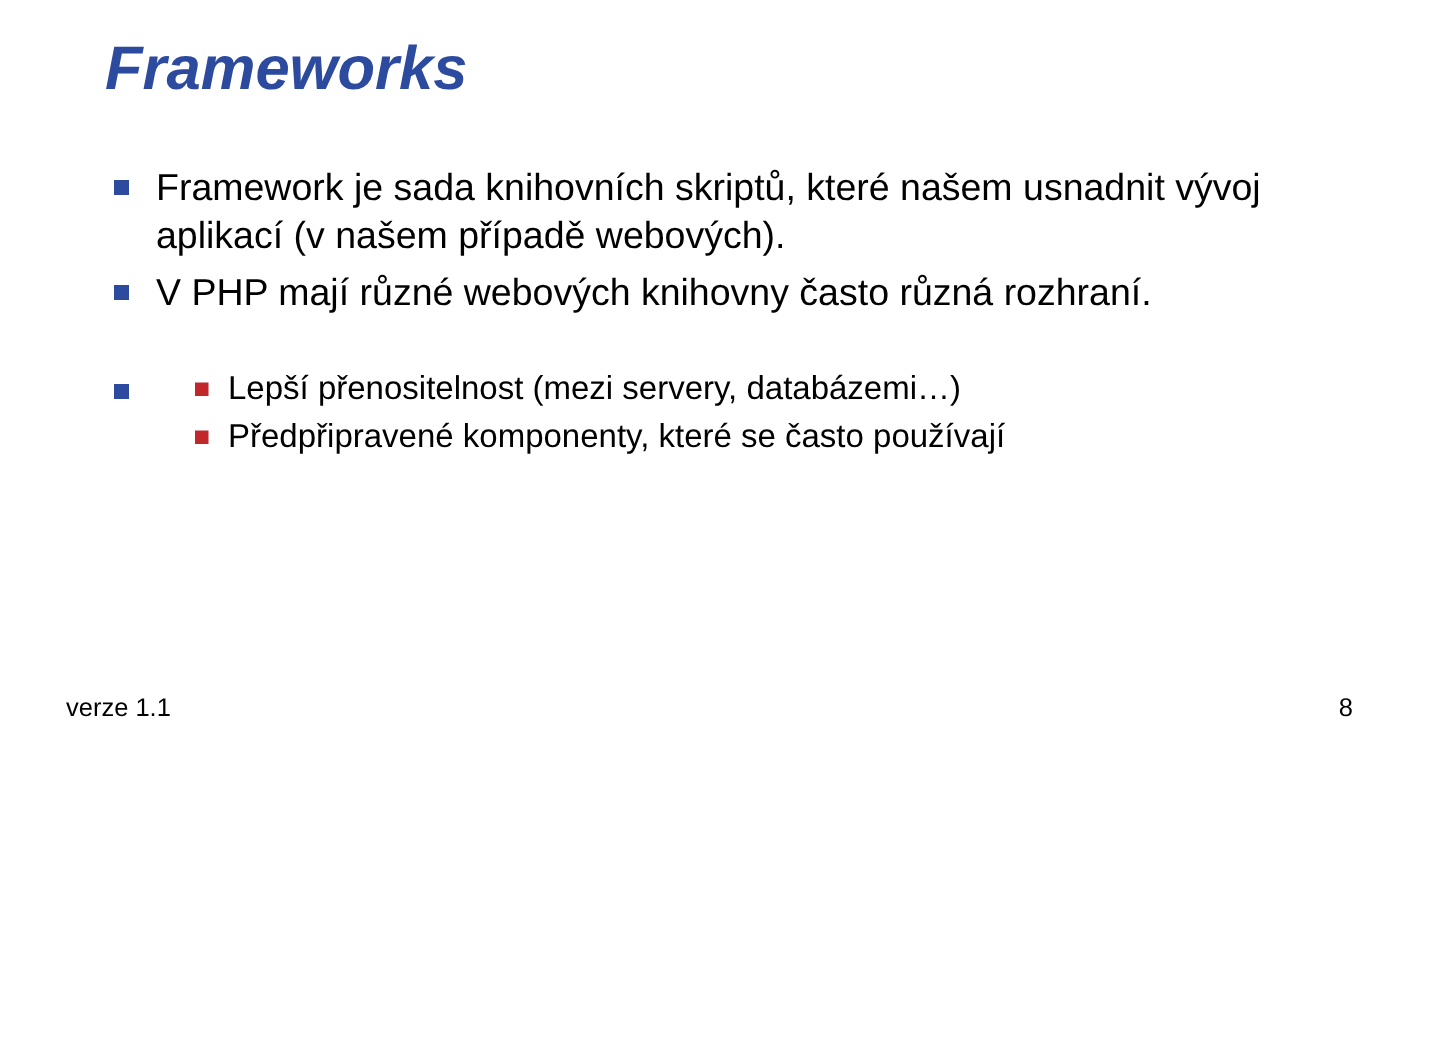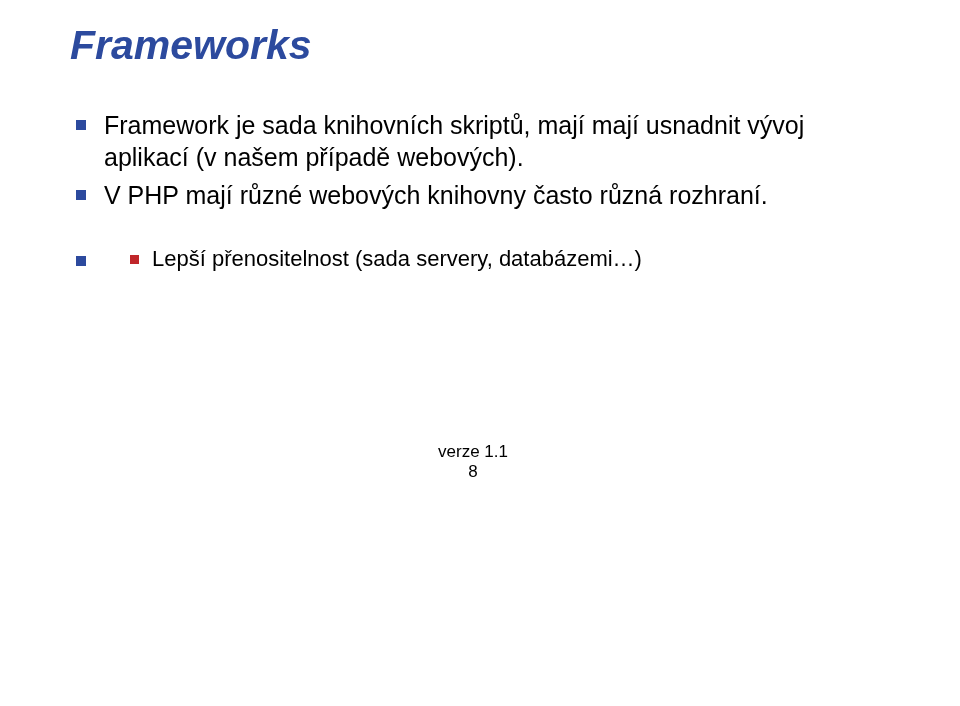--- a/index.html
+++ b/index.html
@@ -7,47 +7,50 @@
   .slide { position: relative; width: 960px; height: 504px; padding: 22px 70px 0 70px; }
   .title { color: #2c4a9e; font-size: 41px; font-style: italic; font-weight: bold; margin-bottom: 40px; }
   ul { list-style: none; }
   .l1 { margin-left: 4px; }
   .l1 > li { position: relative; padding-left: 30px; font-size: 25px; line-height: 1.28; margin-bottom: 6px; }
   .l1 > li::before { content: ""; position: absolute; left: 2px; top: 11px; width: 10px; height: 10px; background: #2c4a9e; }
   .l2 { margin-top: 6px; margin-left: 24px; }
   .l2 > li { position: relative; padding-left: 24px; font-size: 22px; line-height: 1.28; margin-bottom: 4px; }
   .l2 > li::before { content: ""; position: absolute; left: 2px; top: 10px; width: 9px; height: 9px; background: #c0262a; }
   .gap { height: 22px; }
-  .footer { position: absolute; left: 0; right: 0; bottom: 22px; display: flex; justify-content: space-between; align-items: center; padding: 0 58px 0 44px; font-size: 17px; flex-direction: column; }
+  .footer { position: absolute; left: 0; right: 0; bottom: 22px; display: flex; justify-content: space-between; align-items: flex-end; padding: 0 58px 0 44px; font-size: 17px; }
   .footer .ver { }
   .footer .cpy { }
   .footer .pg { font-size: 17px; }
 </style>
 </head>
 <body>
 
 <div class="slide">
   <h1 class="title">Frameworks</h1>
 
   <ul class="l1">
     <li>
-      <span>Framework je sada knihovních skriptů, mají mají usnadnit vývoj aplikací (v našem případě webových).</span>
+      <span>Framework je sada knihovních skriptů, které našem usnadnit vývoj aplikací (v našem případě webových).</span>
     </li>
     <li>
       <span>V PHP mají různé webových knihovny často různá rozhraní.</span>
     </li>
   </ul>
 
   <div class="gap"></div>
 
   <ul class="l1">
     <li>
       <ul class="l2">
         <li>
-          <span>Lepší přenositelnost (sada servery, databázemi…)</span>
+          <span>Lepší přenositelnost (mezi servery, databázemi…)</span>
+        </li>
+        <li>
+          <span>Předpřipravené komponenty, které se často používají</span>
         </li>
       </ul>
     </li>
   </ul>
 
   <div class="footer">
     <span class="ver">verze 1.1</span>
     <span class="pg">8</span>
   </div>
 </div>

